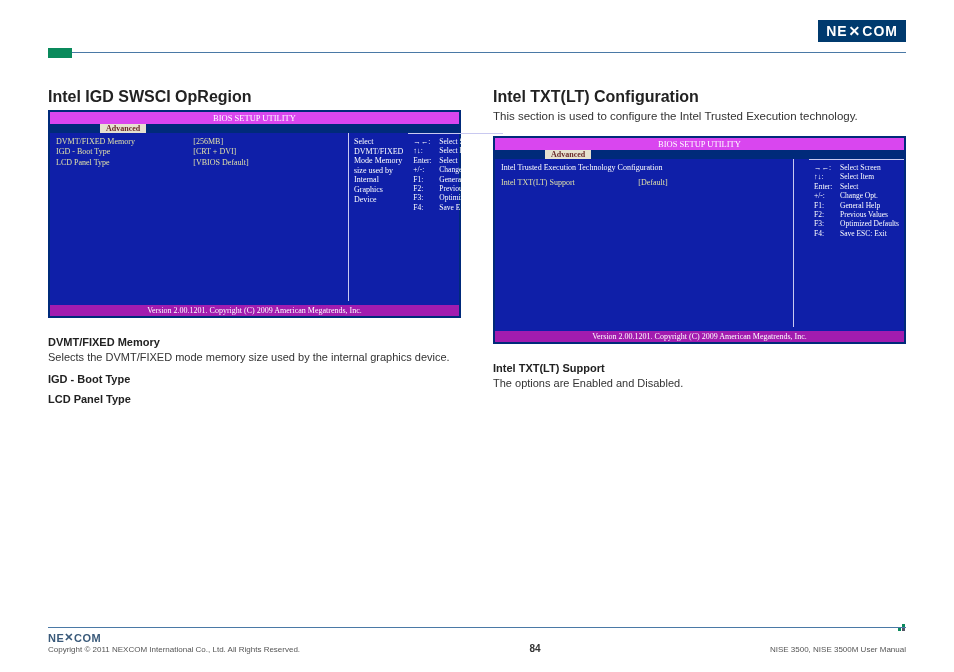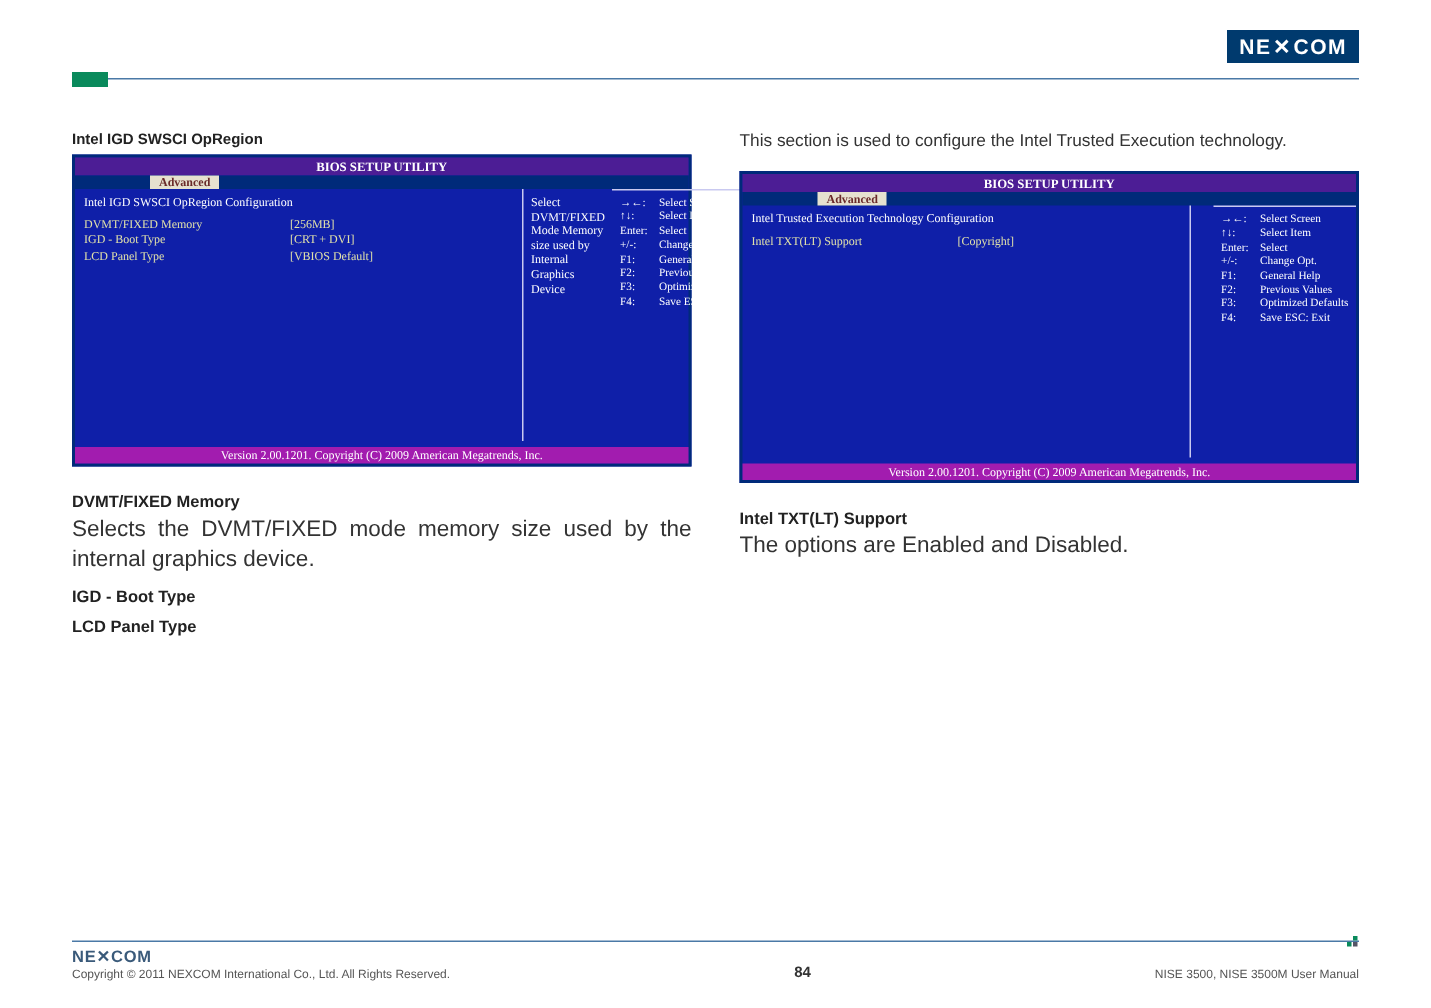--- a/index.html
+++ b/index.html
@@ -51,21 +51,21 @@
   .content {
     position: absolute;
     top: 88px;
     left: 48px;
     right: 48px;
     display: flex;
     gap: 32px;
   }
   .col { flex: 1; }
   .section-heading {
-    font-size: 10px;
+    font-size: 16px;
     font-weight: bold;
     color: #222;
     margin-bottom: 4px;
   }
   .section-desc {
     font-size: 11.5px;
     color: #333;
     margin-bottom: 14px;
     text-align: justify;
   }
@@ -74,24 +74,24 @@
     background: #0f1fa8;
     color: #fff;
     font-family: "Times New Roman", serif;
     font-size: 8.5px;
     width: 100%;
     height: 208px;
     position: relative;
     margin-bottom: 18px;
   }
   .bios-title {
-    background: #4c1d95;
+    background: #d946ef;
     color: #fff;
     text-align: center;
-    font-weight: bold;
+    font-weight: normal;
     padding: 1px 0;
     font-size: 8.5px;
   }
   .bios-tabs {
     display: flex;
     background: #002a7a;
     padding: 0 50px;
     font-size: 8px;
   }
   .bios-tab {
@@ -154,21 +154,21 @@
     bottom: 0; left: 0; right: 0;
   }
   .sub-heading {
     font-size: 11px;
     font-weight: bold;
     color: #222;
     margin-top: 8px;
     margin-bottom: 2px;
   }
   .sub-desc {
-    font-size: 15px;
+    font-size: 11px;
     color: #333;
     text-align: justify;
     margin-bottom: 8px;
     line-height: 1.35;
   }
   .footer {
     position: absolute;
     bottom: 18px;
     left: 48px;
     right: 48px;
@@ -229,21 +229,20 @@
   <div class="col">
     <div class="section-heading">Intel IGD SWSCI OpRegion</div>
 
     <div class="bios">
       <div class="bios-title">BIOS SETUP UTILITY</div>
       <div class="bios-tabs">
         <div class="bios-tab">Advanced</div>
       </div>
       <div class="bios-body">
         <div class="bios-left">
-          <div class="bios-left-title">Intel IGD SWSCI OpRegion Configuration</div>
           <div class="bios-row">
             <span class="label">DVMT/FIXED Memory</span>
             <span class="val">[256MB]</span>
           </div>
           <div class="bios-row">
             <span class="label">IGD - Boot Type</span>
             <span class="val">[CRT + DVI]</span>
           </div>
           <div class="bios-row">
             <span class="label">LCD Panel Type</span>
@@ -291,33 +290,34 @@
       <div class="bios-footer">Version 2.00.1201. Copyright (C) 2009 American Megatrends, Inc.</div>
     </div>
 
     <div class="sub-heading">DVMT/FIXED Memory</div>
     <div class="sub-desc">Selects the DVMT/FIXED mode memory size used by the internal graphics device.</div>
     <div class="sub-heading">IGD - Boot Type</div>
     <div class="sub-heading">LCD Panel Type</div>
   </div>
 
   <div class="col">
+    <div class="section-heading">Intel TXT(LT) Configuration</div>
     <div class="section-desc">This section is used to configure the Intel Trusted Execution technology.</div>
 
     <div class="bios">
       <div class="bios-title">BIOS SETUP UTILITY</div>
       <div class="bios-tabs">
         <div class="bios-tab">Advanced</div>
       </div>
       <div class="bios-body">
         <div class="bios-left">
           <div class="bios-left-title">Intel Trusted Execution Technology Configuration</div>
           <div class="bios-row">
             <span class="label">Intel TXT(LT) Support</span>
-            <span class="val">[Copyright]</span>
+            <span class="val">[Default]</span>
           </div>
         </div>
         <div class="bios-right">
           <div class="bios-help"></div>
           <div class="bios-keys">
             <div class="bios-key-row">
                 <span class="k">→←:</span>
                 <span>Select Screen</span>
               </div>
             <div class="bios-key-row">

